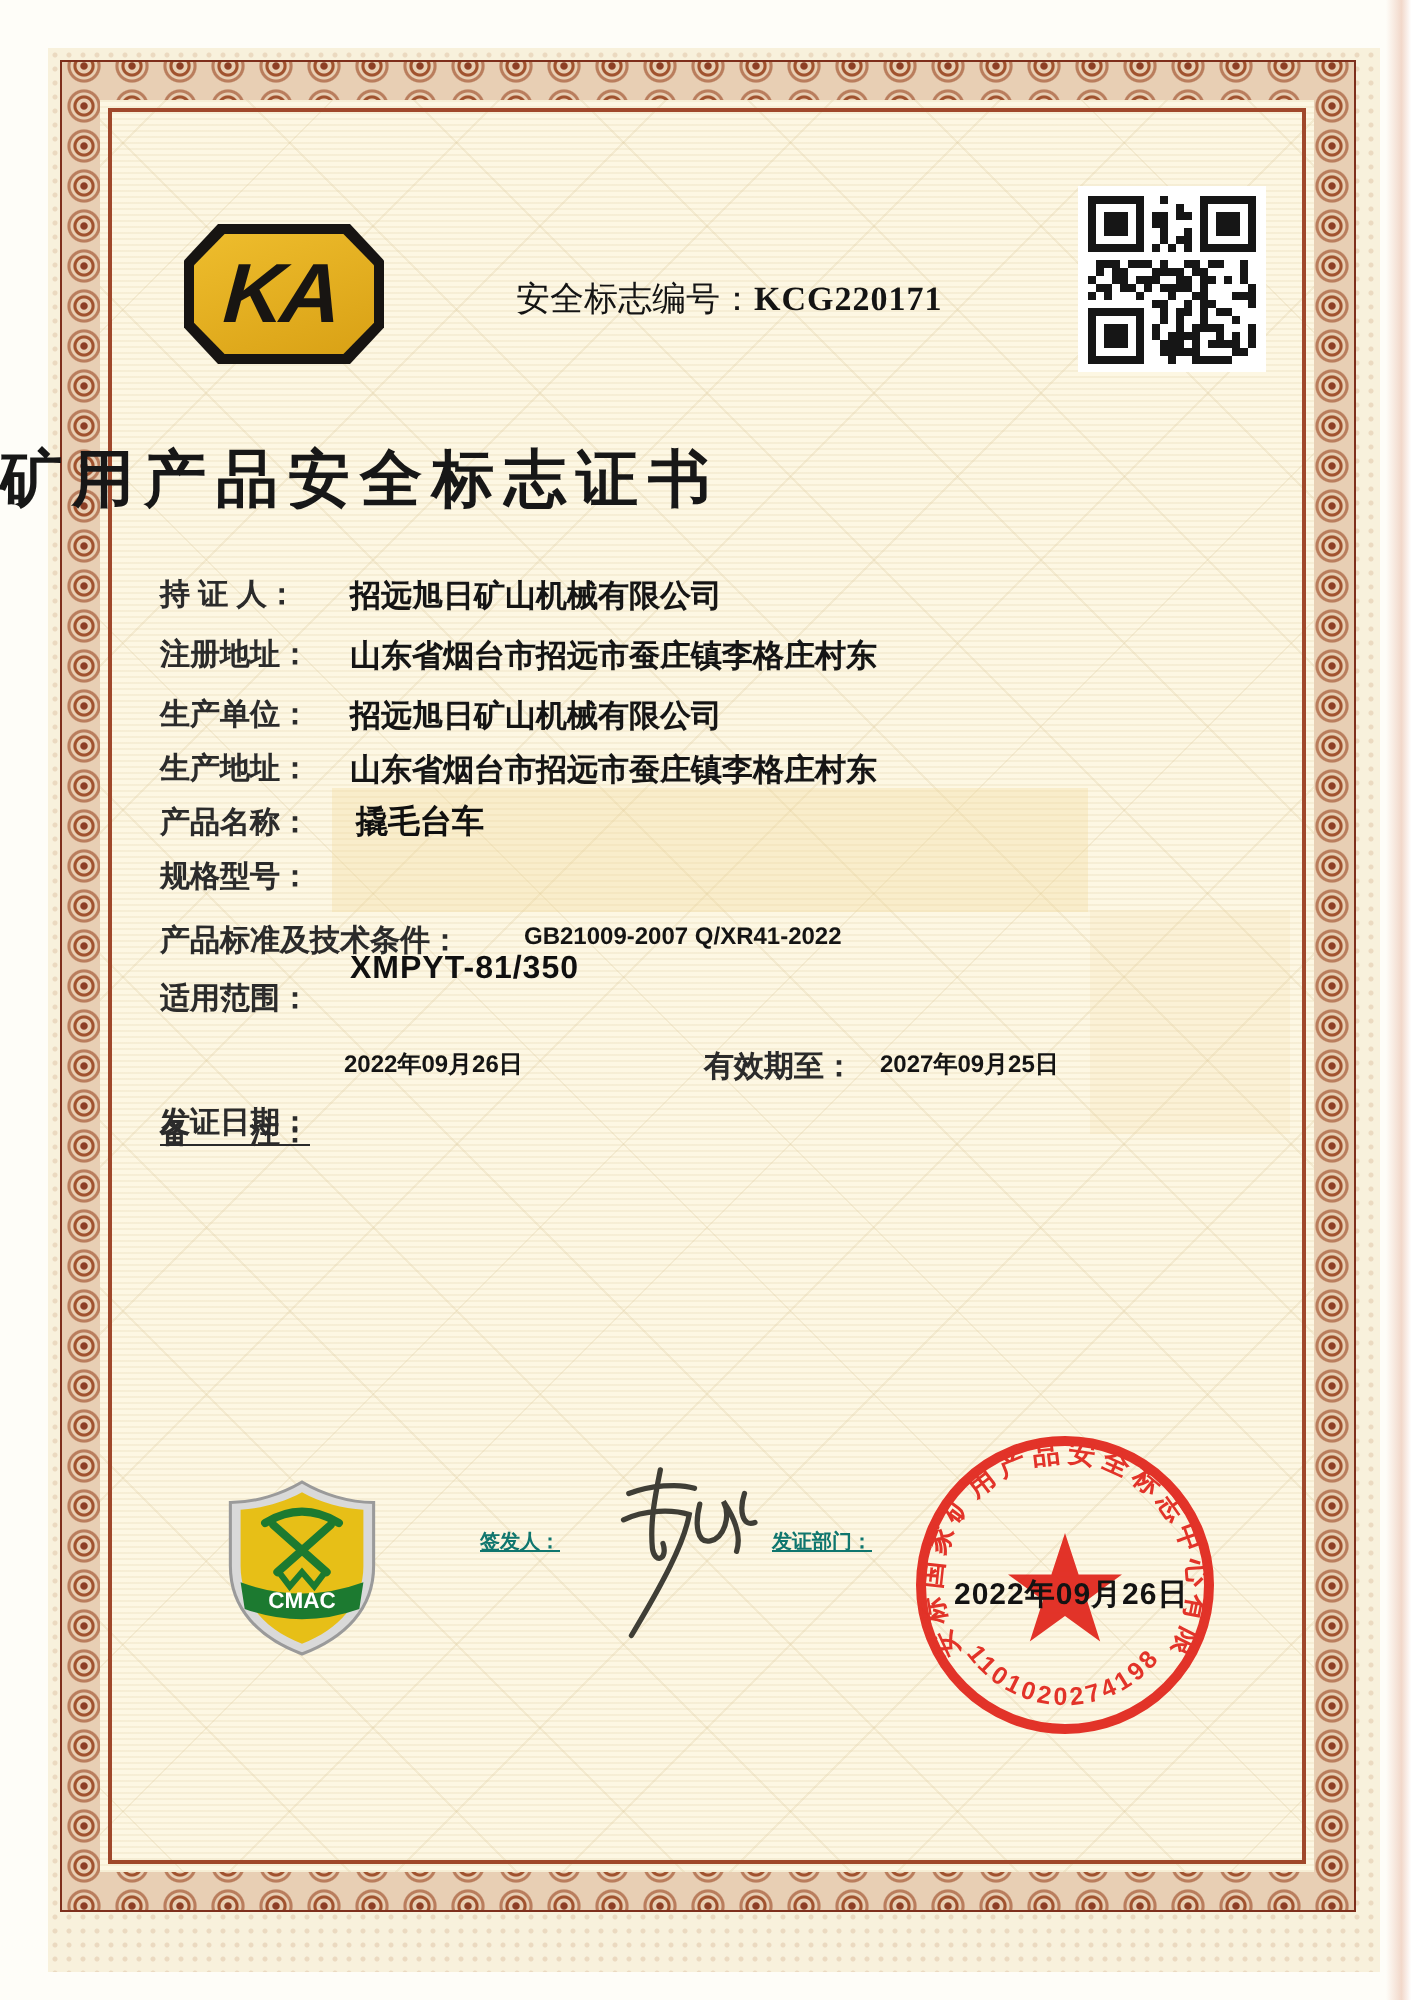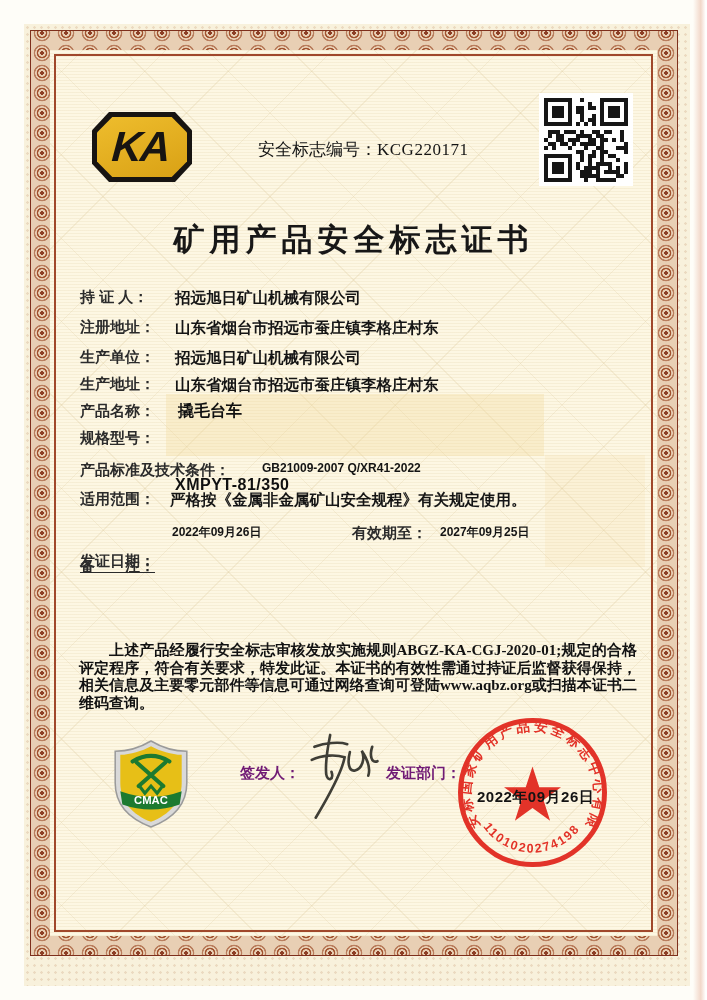--- a/index.html
+++ b/index.html
@@ -30,40 +30,40 @@
   
   .ka{position:absolute;left:92px;top:112px;width:100px;height:70px;
       clip-path:polygon(17% 0,83% 0,100% 26%,100% 74%,83% 100%,17% 100%,0 74%,0 26%);
       background:#171412;display:flex;align-items:center;justify-content:center;}
   .ka-in{position:absolute;inset:5px;clip-path:polygon(17% 0,83% 0,100% 26%,100% 74%,83% 100%,17% 100%,0 74%,0 26%);
       background:linear-gradient(160deg,#eebd2d,#d9a115);}
   .ka-txt{position:relative;font-weight:900;font-style:italic;font-size:42px;line-height:1;
       letter-spacing:-2px;color:#181512;transform:skewX(-4deg);padding-right:4px;}
   .serial{position:absolute;left:258px;top:138px;font-family:"Liberation Serif","DejaVu Serif",serif;
       font-size:17px;color:#141414;}
-  .serial b{font-weight:400;letter-spacing:.5px;}
+  .serial b{font-weight:700;letter-spacing:.5px;}
   .qr{position:absolute;left:539px;top:93px;width:94px;height:93px;background:#ffffff;
       display:flex;align-items:center;justify-content:center;}
-  .title{position:absolute;left:0;right:0;top:219px;text-align:center;
+  .title{position:absolute;left:0;right:0;top:219px;text-align:left;
       font-family:"Liberation Serif","DejaVu Serif",serif;font-weight:900;
       font-size:31px;letter-spacing:5px;color:#171717;}
   
   .lbl{position:absolute;font-size:15px;font-weight:600;color:#2b2b2b;white-space:pre;}
   .val{position:absolute;white-space:pre;}
   .v-kai{font-family:"Liberation Serif","DejaVu Serif",serif;font-weight:600;font-size:15.5px;color:#151515;}
   .v-kai-b{font-family:"Liberation Serif","DejaVu Serif",serif;font-weight:700;font-size:16px;color:#101010;}
   .v-num{font-weight:700;font-size:16px;letter-spacing:.5px;color:#101010;margin-top:48px;}
   .v-std{font-weight:600;font-size:12px;color:#141414;}
   
   .statement{position:absolute;left:79px;top:642px;width:558px;
       font-family:"Liberation Serif","DejaVu Serif",serif;font-weight:700;
       font-size:15px;line-height:17.5px;text-align:justify;text-indent:2em;color:#121212;}
   
   .badge{position:absolute;left:111px;top:740px;width:80px;height:88px;}
-  .sig-label{position:absolute;font-size:15px;font-weight:600;color:#701a75;}
+  .sig-label{position:absolute;font-size:10px;font-weight:600;color:#0f766e;text-decoration:underline;}
   .signature{position:absolute;left:299px;top:731px;width:86px;height:92px;}
   .stamp{position:absolute;left:451px;top:711px;width:163px;height:163px;}
   .stamp-date{position:absolute;left:477px;top:788px;font-size:15px;font-weight:700;
       color:#131313;letter-spacing:.5px;z-index:5;}
 </style>
 </head>
 <body>
 
 <div class="page">
   <div class="lace"></div>
@@ -325,30 +325,28 @@
   <span class="lbl" style="left:80px;top:402px;font-family:Liberation Mono, monospace;">产品名称：</span>
   <span class="val v-kai-b" style="left:178px;top:401px;">撬毛台车</span>
 
   <span class="lbl" style="left:80px;top:429px;">规格型号：</span>
   <span class="val v-num" style="left:175px;top:428px;">XMPYT-81/350</span>
 
   <span class="lbl" style="left:80px;top:461px;">产品标准及技术条件：</span>
   <span class="val v-std" style="left:262px;top:461px;">GB21009-2007 Q/XR41-2022</span>
 
   <span class="lbl" style="left:80px;top:490px;">适用范围：</span>
-  <span class="val v-kai" style="left:170px;top:490px;">严格按《金属非金属矿山安全规程》有关规定使用。</span>
 
   <span class="lbl" style="left:80px;top:524px;margin-top:28px;">发证日期：</span>
   <span class="val v-std" style="left:172px;top:524px;">2022年09月26日</span>
   <span class="lbl" style="left:352px;top:524px;">有效期至：</span>
   <span class="val v-std" style="left:440px;top:524px;text-align:right;">2027年09月25日</span>
 
   <span class="lbl" style="left:80px;top:557px;text-decoration:underline;">备　　注：</span>
 
-  <div class="statement">上述产品经履行安全标志审核发放实施规则ABGZ-KA-CGJ-2020-01;规定的合格评定程序，符合有关要求，特发此证。本证书的有效性需通过持证后监督获得保持，相关信息及主要零元部件等信息可通过网络查询可登陆www.aqbz.org或扫描本证书二维码查询。</div>
 
   <svg class="badge" viewBox="0 0 78 86">
     <path d="M39 1 C29 7 16 11 4 11 L4 42 C4 63 18 77 39 85 C60 77 74 63 74 42 L74 11 C62 11 49 7 39 1 Z" fill="#d9d9d9" stroke="#9a9a9a" stroke-width="1.5"></path>
     <path d="M39 6 C30 11 19 14 9 14.5 L9 42 C9 60 21 73 39 80 C57 73 69 60 69 42 L69 14.5 C59 14 48 11 39 6 Z" fill="#e7bf17"></path>
     <g stroke="#1c7a30" stroke-width="4" stroke-linecap="round" fill="none">
       <path d="M25 22 L51 45"></path>
       <path d="M53 22 L27 45"></path>
       <path d="M21 21 Q39 10 57 21"></path>
     </g>
     <path d="M27 44 L33 52 L39 45 L45 52 L51 44" stroke="#1c7a30" stroke-width="3" fill="none"></path>

